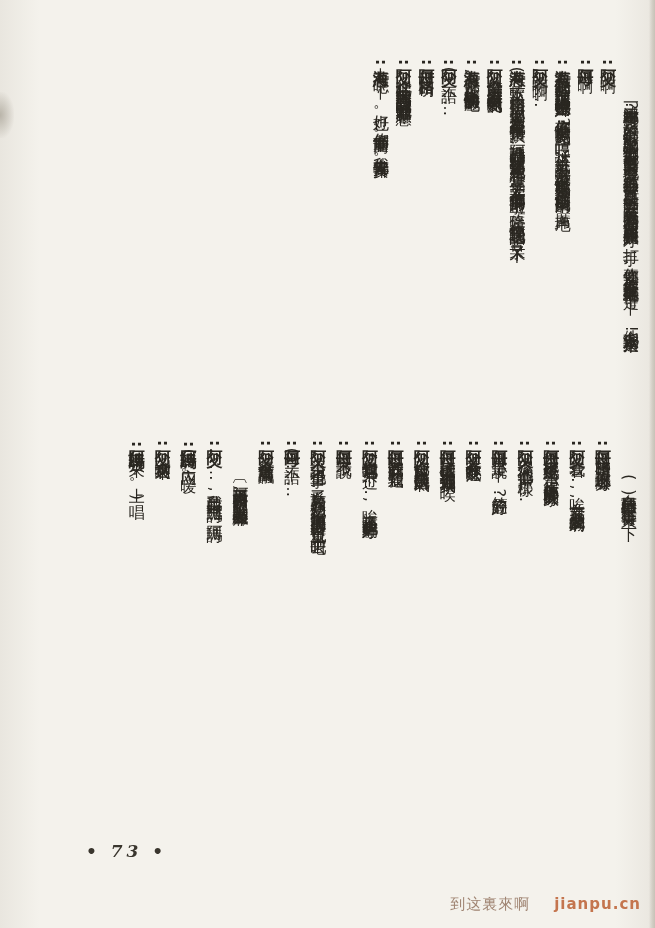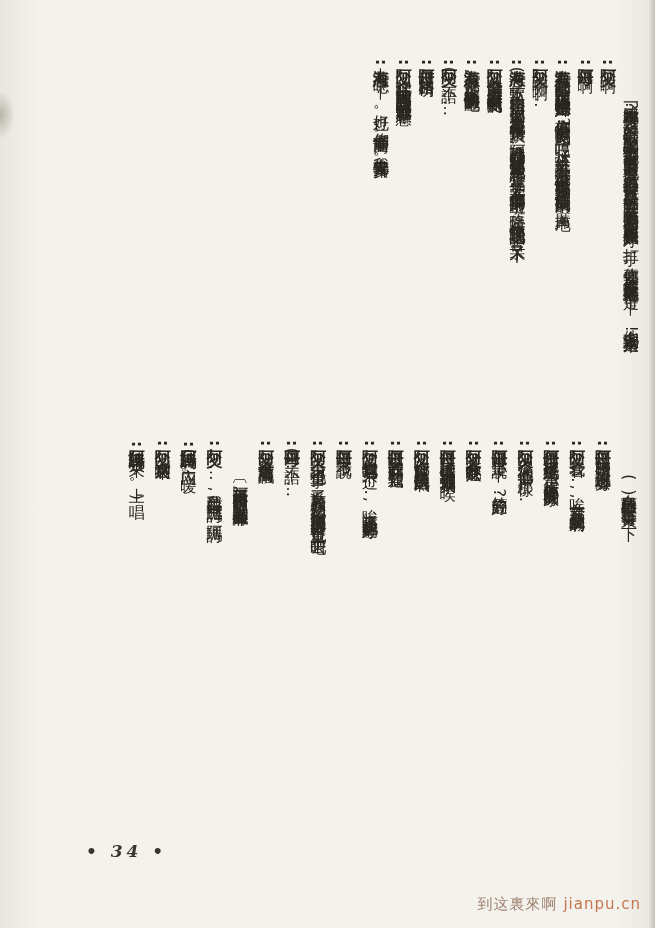--- a/index.html
+++ b/index.html
@@ -31,21 +31,21 @@
     font-family:"DejaVu Serif",serif;
     font-style:italic;font-weight:bold;
     font-size:17px;letter-spacing:4px;color:#3a362e;
   }
   .watermark{
     position:absolute;right:14px;top:895px;
     font-size:15px;letter-spacing:1px;
     white-space:nowrap;
   }
   .wm-name{color:#a08573;}
-  .wm-url{color:#c4754e;margin-left:6px;}
+  .wm-url{color:#c4754e;margin-left:24px;font-weight:bold;}
   .artifact-corner{
     position:absolute;left:0;top:92px;width:14px;height:46px;
     background:radial-gradient(ellipse at left,#b9b4a9 0%,rgba(185,180,169,0) 75%);
   }
   .artifact-edge{
     position:absolute;right:0;top:0;width:6px;height:928px;
     background:linear-gradient(90deg,rgba(160,154,142,0) 0%,#c7c2b7 100%);
   }
 </style>
 </head>
@@ -87,19 +87,19 @@
     <p class="sp"><span class="nm">阿父:</span><span class="tx">不說,也不得了事。爲了女兒着想,劝劝她,無災無禍的嫁了出去,也就算了!去叫吧。</span></p>
     <p class="sp"><span class="nm">阿母:</span><span class="tx">(不語)……</span></p>
     <p class="sp"><span class="nm">阿父:</span><span class="tx">这不过是商議商議!</span></p>
     <p class="dir"><span class="tx">〔阿母看了格路日明一眼,默默的走去織蔴布。</span></p>
     <p class="sp"><span class="nm">阿父:</span><span class="tx">……我自己去叫,阿詩瑪、阿詩瑪!</span></p>
     <p class="sp"><span class="nm">阿詩瑪:</span><span class="tx">(內应)嗳。</span></p>
     <p class="sp"><span class="nm">阿父:</span><span class="tx">到这裏來啊。</span></p>
     <p class="sp"><span class="nm">阿詩瑪:</span><span class="tx">來了。(上。唱)</span></p>
   </div>
 
-  <div class="page-number">• 34 •</div>
+  <div class="page-number">• 73 •</div>
 
   <div class="watermark">
     <span class="wm-name">到这裏來啊</span><span class="wm-url">jianpu.cn</span>
   </div>
 
 </div>
 
 </body></html>

